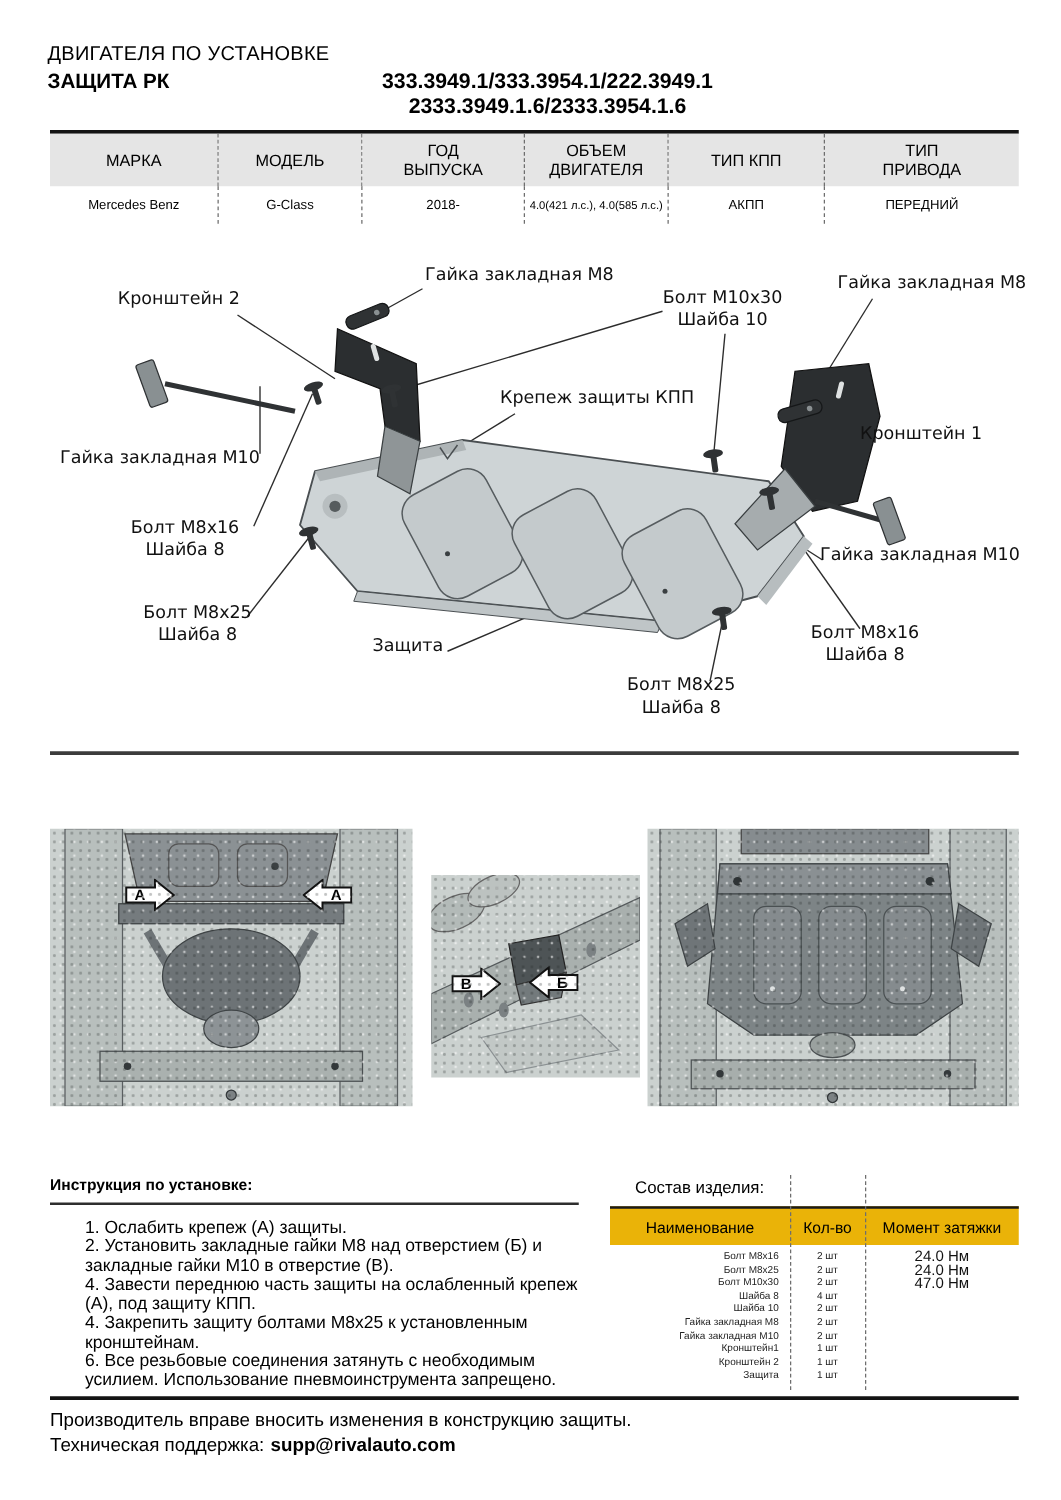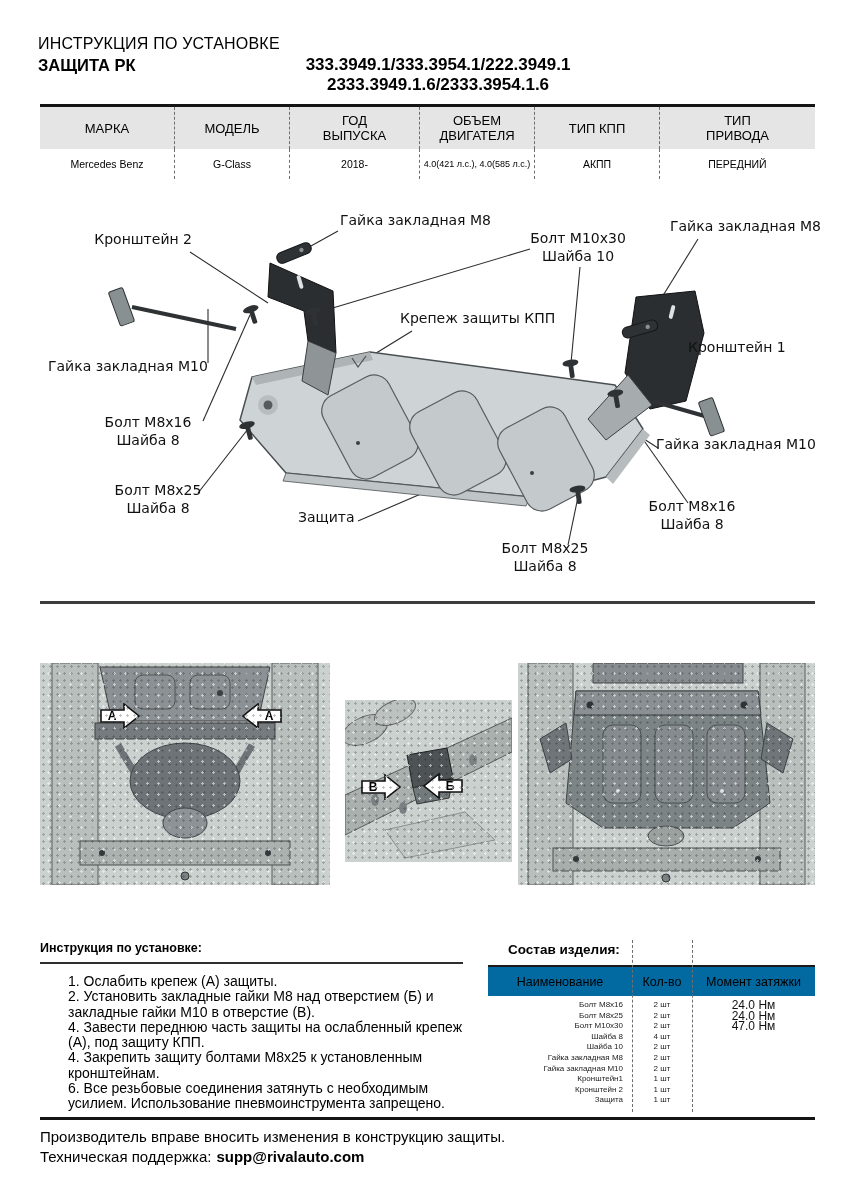--- a/index.html
+++ b/index.html
@@ -43,41 +43,41 @@
   .marker text { font-family:"Liberation Sans",sans-serif; font-size:12px; font-weight:bold; }
 
   
   .instructions { left:40px; top:941px; width:423px; }
   .instr-title { font-size:12.5px; font-weight:bold; }
   .instr-rule  { border-top:2px solid #2e2e2e; margin-top:7px; margin-bottom:10px; }
   .instructions p { font-size:14px; line-height:15.3px;margin-left:28px; }
 
   
   .parts { left:488px; top:940px; width:327px; height:172px; }
-  .parts-title { position:absolute; left:20px; top:2px; font-size:13.5px; font-weight:bold; }
-  .parts-band  { position:absolute; left:0; top:25px; width:327px; height:31px; background:#0369a1;
+  .parts-title { position:absolute; left:20px; top:2px; font-size:13.5px; font-weight:normal; }
+  .parts-band  { position:absolute; left:0; top:25px; width:327px; height:31px; background:#eab308;
                  border-top:2.5px solid #1a1a1a; display:grid; grid-template-columns:144px 60px 123px; }
   .parts-band > div { display:flex; align-items:center; justify-content:center; font-size:12.5px; }
   .parts-rows { position:absolute; left:0; top:60px; width:327px; }
   .parts-row  { display:grid; grid-template-columns:144px 60px 123px; height:10.6px; }
   .parts-row .pname { text-align:right; padding-right:9px; font-size:8px; line-height:10.6px; color:#222; }
   .parts-row .pqty  { text-align:center; font-size:8px; line-height:10.6px; color:#222; }
   .parts-row .ptorq { text-align:center; font-size:12px; line-height:10.6px; color:#111; }
   .dash-v { position:absolute; top:0; height:172px; border-left:1px dashed #6e6e6e; }
 
   
   .footer-rule { left:40px; top:1117px; width:775px; height:3px; background:#141414; }
   .footer-l1 { left:40px; top:1128px; font-size:15px; }
   .footer-l2 { left:40px; top:1148px; font-size:15px; }
   .footer-l2 .email { font-weight:bold; margin-left:5px; }
 </style>
 </head>
 <body>
 
-<div class="abs hdr-sub">ИНСТРУКЦИЯ ПО УСТАНОВКЕ</div>
+<div class="abs hdr-sub">ДВИГАТЕЛЯ ПО УСТАНОВКЕ</div>
 <div class="abs hdr-title">ЗАЩИТА РК</div>
 <div class="abs hdr-nums">
   <div>333.3949.1/333.3954.1/222.3949.1</div>
   <div>2333.3949.1.6/2333.3954.1.6</div>
 </div>
 
 <div class="abs spec-table">
   <div class="spec-row spec-headers">
 
   <div>МАРКА</div>

